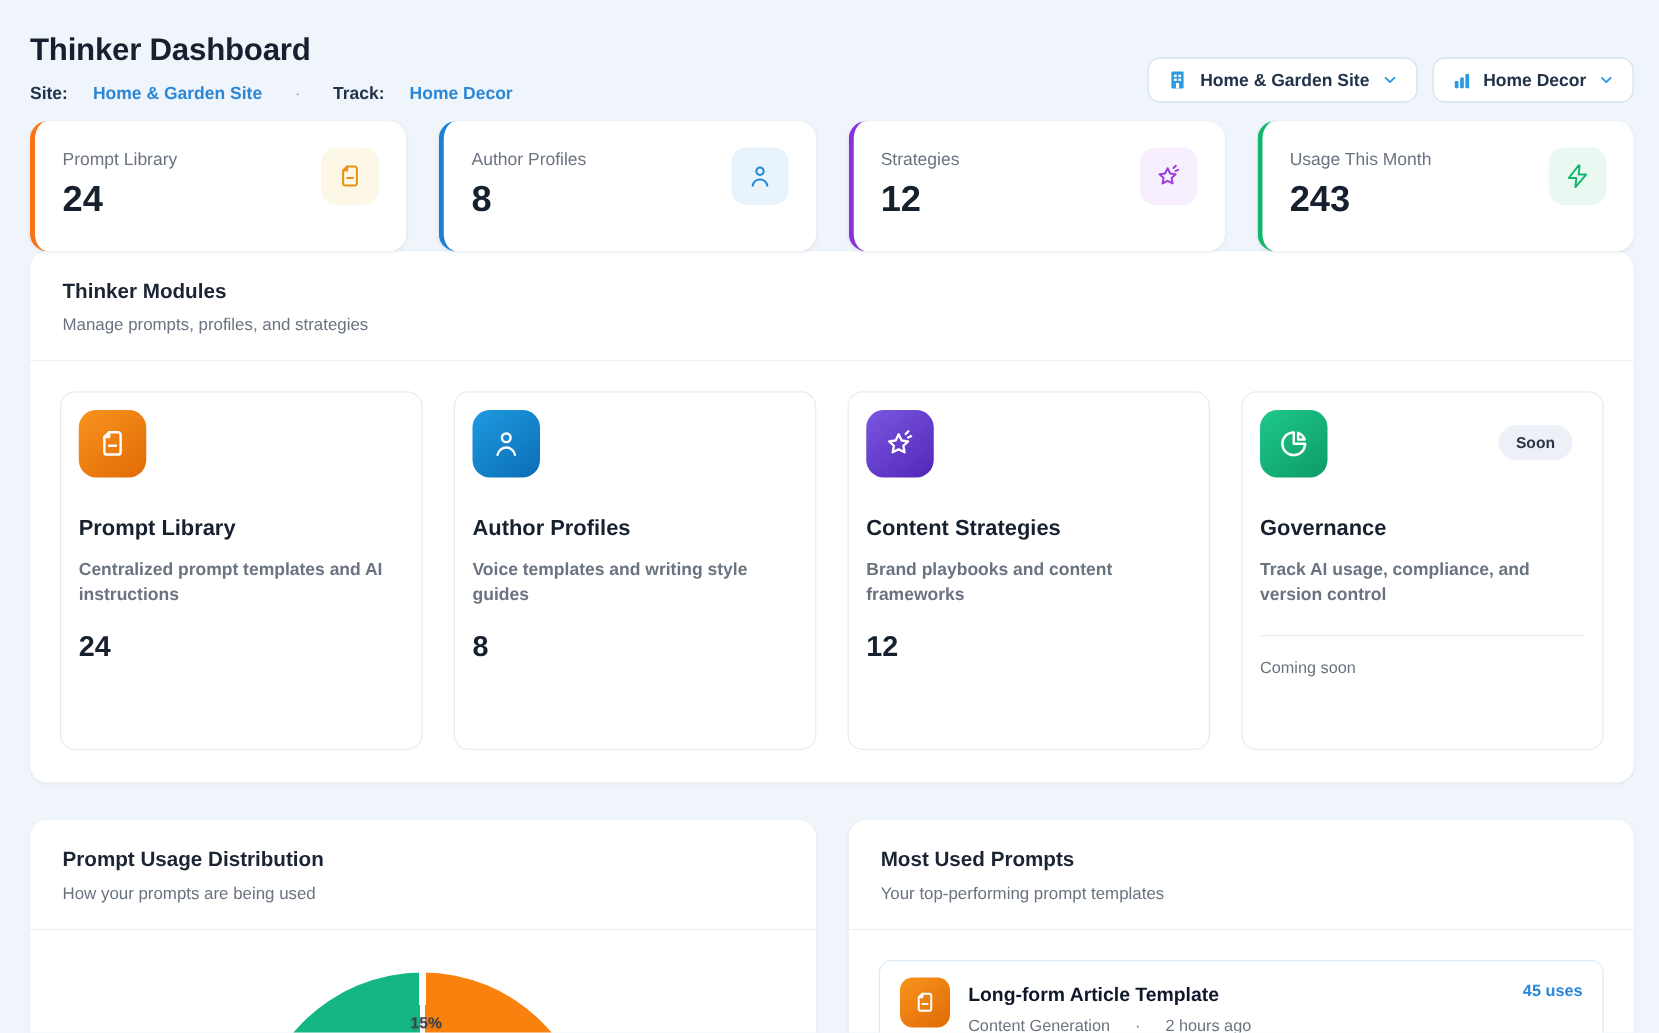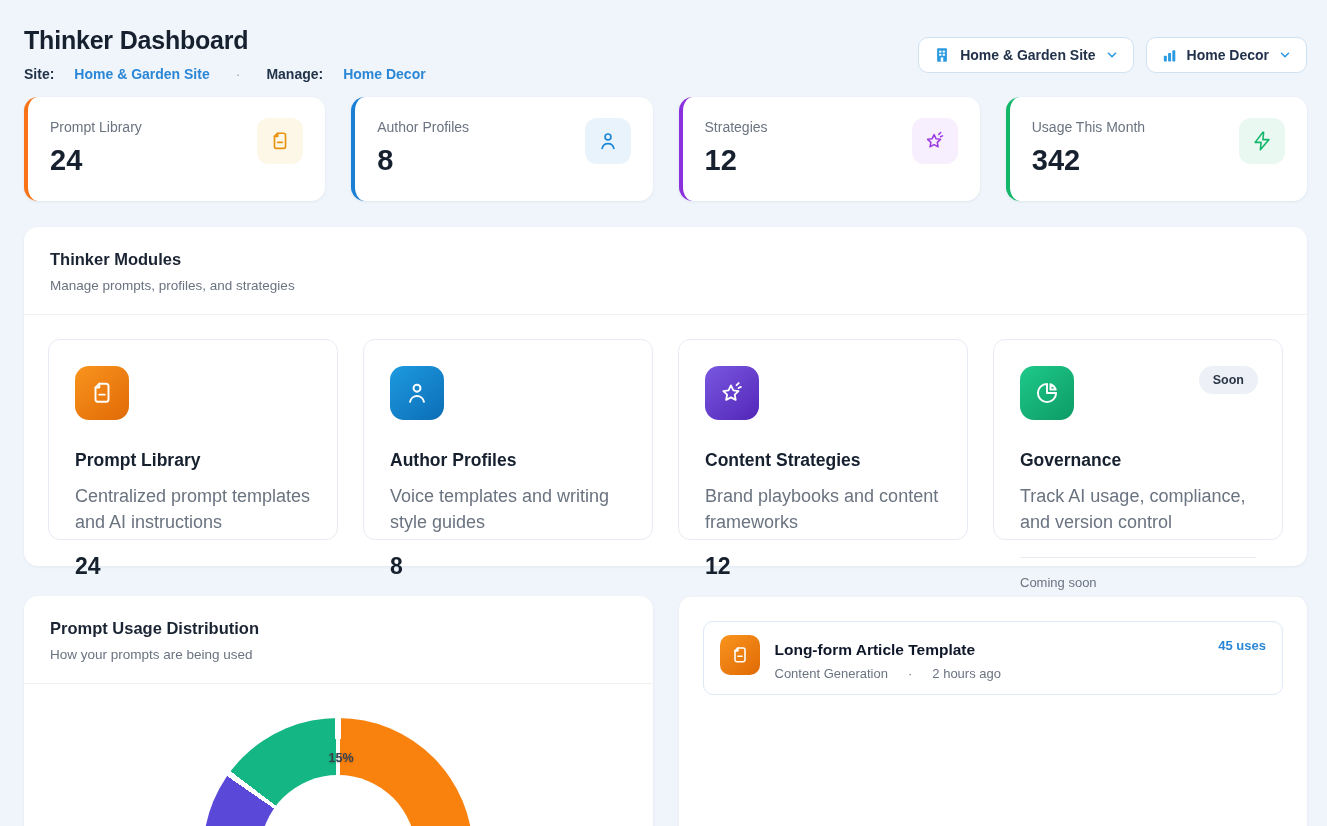--- a/index.html
+++ b/index.html
@@ -5,21 +5,21 @@
   * { margin:0; padding:0; box-sizing:border-box; }
   html,body { width:1327px; height:826px; overflow:hidden; }
   body {
     background:#eff5fa;
     font-family:"Liberation Sans", sans-serif;
     color:#1b2433;
   }
   .page { padding:20px 20px 0 24px; }
 
   
-  .header { display:flex; justify-content:space-between; align-items:center; }
+  .header { display:flex; justify-content:space-between; align-items:flex-end; }
   .page-title { font-size:25px; font-weight:800; letter-spacing:-.2px; margin:6px 0 11px; color:#16202e; }
   .meta-row { font-size:14px; display:flex; gap:20px; align-items:center; font-weight:700; }
   .meta-label { color:#22324a; }
   .meta-link { color:#2b87d6; cursor:pointer; }
   .meta-dot { color:#9aa6b5; font-weight:400; padding:0 6px; }
   .header-controls { display:flex; gap:12px; margin-top:8px; }
   .dd-btn {
     display:flex; align-items:center; gap:9px;
     background:#fff; border:1.5px solid #cfe2f4; border-radius:10px;
     padding:8px 14px; font-size:14px; font-weight:700; color:#22324a; cursor:pointer;
@@ -35,40 +35,40 @@
     box-shadow:0 1px 3px rgba(16,40,70,.07);
   }
   .stat-label { font-size:14px; color:#6a7380; }
   .stat-value { font-size:29px; font-weight:800; margin-top:9px; color:#16202e; }
   .stat-iconbox {
     position:absolute; top:21px; right:22px; width:46px; height:46px;
     border-radius:12px; display:flex; align-items:center; justify-content:center;
   }
 
   
-  .panel { background:#fff; border-radius:14px; margin-top:26px; box-shadow:0 1px 3px rgba(16,40,70,.06); }
+  .panel { background:#fff; border-radius:14px; box-shadow:0 1px 3px rgba(16,40,70,.06); }
   .panel-head { padding:23px 26px 21px; }
   .panel-title { font-size:16.5px; font-weight:700; color:#1b2433; }
   .panel-sub { font-size:13.5px; color:#6a7380; margin-top:9px; }
   .divider { border-top:1px solid #eef2f6; }
   .modules-grid { padding:24px 24px 26px; display:grid; grid-template-columns:repeat(4,1fr); gap:25px; }
   .module-card {
     position:relative; border:1px solid #e7ecf3; border-radius:12px;
-    padding:26px; height:201px; background:#fff; cursor:pointer;
+    padding:14px; height:287px; background:#fff; cursor:pointer;
   }
   .module-iconbox {
     width:54px; height:54px; border-radius:14px;
     display:flex; align-items:center; justify-content:center;
   }
   .grad-orange { background:linear-gradient(140deg,#f9941d,#e06a06); }
   .grad-blue   { background:linear-gradient(140deg,#1e9ae0,#0b6db6); }
   .grad-purple { background:linear-gradient(140deg,#7a58e0,#5226b8); }
   .grad-green  { background:linear-gradient(140deg,#1ec98a,#0d9b66); }
   .module-title { font-size:17.5px; font-weight:800; margin-top:30px; color:#16202e; }
-  .module-desc { font-size:18px; color:#6a7380; margin-top:12px; line-height:1.45; }
+  .module-desc { font-size:14px; color:#6a7380; margin-top:12px; line-height:1.45;font-weight:bold; }
   .module-count { font-size:23px; font-weight:800; margin-top:18px; color:#16202e; }
   .soon-badge {
     position:absolute; top:26px; right:24px; background:#edf1f7; color:#2a3648;
     font-size:12.5px; font-weight:700; padding:7px 14px; border-radius:999px;
   }
   .gov-divider { border-top:1px solid #e7ecf3; margin-top:22px; }
   .gov-footer { font-size:13px; color:#6a7380; margin-top:17px; }
 
   
   .bottom-row { display:flex; gap:26px; margin-top:30px; align-items:stretch; }
@@ -107,21 +107,21 @@
 
 <div class="page">
 
   <div class="header">
     <div>
       <div class="page-title">Thinker Dashboard</div>
       <div class="meta-row">
         <span class="meta-label">Site:</span>
         <span class="meta-link">Home &amp; Garden Site</span>
         <span class="meta-dot">·</span>
-        <span class="meta-label">Manage:</span>
+        <span class="meta-label">Track:</span>
         <span class="meta-link">Home Decor</span>
       </div>
     </div>
 
     <div class="header-controls">
       <button class="dd-btn">
         <span class="blue">
           <svg width="18" height="18" viewBox="0 0 24 24" fill="currentColor">
             <rect x="5.5" y="3" width="13" height="18" rx="1.3"></rect>
             <rect x="8.2" y="6.2" width="3" height="2.6" fill="#fff"></rect>
@@ -189,21 +189,21 @@
         <svg width="22" height="22" viewBox="0 0 24 24" fill="none" stroke-width="1.7" stroke-linecap="round" stroke-linejoin="round" stroke="#9b3be0">
           <polygon points="11 5 13.2 9.6 18 10.2 14.5 13.5 15.4 18.3 11 16 6.6 18.3 7.5 13.5 4 10.2 8.8 9.6"></polygon>
           <path d="M16.2 4.8l2-2"></path>
             <path d="M18 7.4l2.2-1"></path>
         </svg>
       </div>
     </div>
 
     <div class="stat-card" style="border-left-color: rgb(18, 183, 106);">
       <div class="stat-label">Usage This Month</div>
-      <div class="stat-value">342</div>
+      <div class="stat-value">243</div>
       <div class="stat-iconbox" style="background: rgb(233, 248, 240);">
         <svg width="22" height="22" viewBox="0 0 24 24" fill="none" stroke-width="1.7" stroke-linecap="round" stroke-linejoin="round" stroke="#12b76a">
           <polygon points="13 2.5 4.5 13.5 11 13.5 10.2 21.5 19.5 10.5 13 10.5 13.8 2.5"></polygon>
         </svg>
       </div>
     </div>
   </div>
 
   <div class="panel">
     <div class="panel-head">
@@ -274,20 +274,24 @@
       <div class="panel-head">
         <div class="panel-title">Prompt Usage Distribution</div>
         <div class="panel-sub">How your prompts are being used</div>
       </div>
       <div class="divider"></div>
       <div class="donut" style="background: conic-gradient(rgb(255, 255, 255) 0%, rgb(255, 255, 255) 0.35%, rgb(249, 130, 15) 0.35%, rgb(249, 130, 15) 44.65%, rgb(255, 255, 255) 44.65%, rgb(255, 255, 255) 45%, rgb(255, 255, 255) 45%, rgb(255, 255, 255) 45.35%, rgb(90, 73, 216) 45.35%, rgb(90, 73, 216) 84.65%, rgb(255, 255, 255) 84.65%, rgb(255, 255, 255) 85%, rgb(255, 255, 255) 85%, rgb(255, 255, 255) 85.35%, rgb(20, 183, 131) 85.35%, rgb(20, 183, 131) 99.65%, rgb(255, 255, 255) 99.65%, rgb(255, 255, 255) 100%);"></div>
       <div class="donut-label">15%</div>
     </div>
 
     <div class="bottom-card">
+      <div class="panel-head">
+        <div class="panel-title">Most Used Prompts</div>
+        <div class="panel-sub">Your top-performing prompt templates</div>
+      </div>
       <div class="divider"></div>
 
       <div class="prompt-item">
         <div class="item-iconbox grad-orange">
           <svg width="20" height="20" viewBox="0 0 24 24" fill="none" stroke="#fff" stroke-width="1.9" stroke-linecap="round" stroke-linejoin="round">
             <path d="M9.5 3.5 6 7v11a2 2 0 0 0 2 2h8a2 2 0 0 0 2-2V5.5a2 2 0 0 0-2-2h-6.5z"></path>
             <path d="M9.5 3.5V7H6"></path>
               <path d="M9.5 13.5h5"></path>
           </svg>
         </div>

